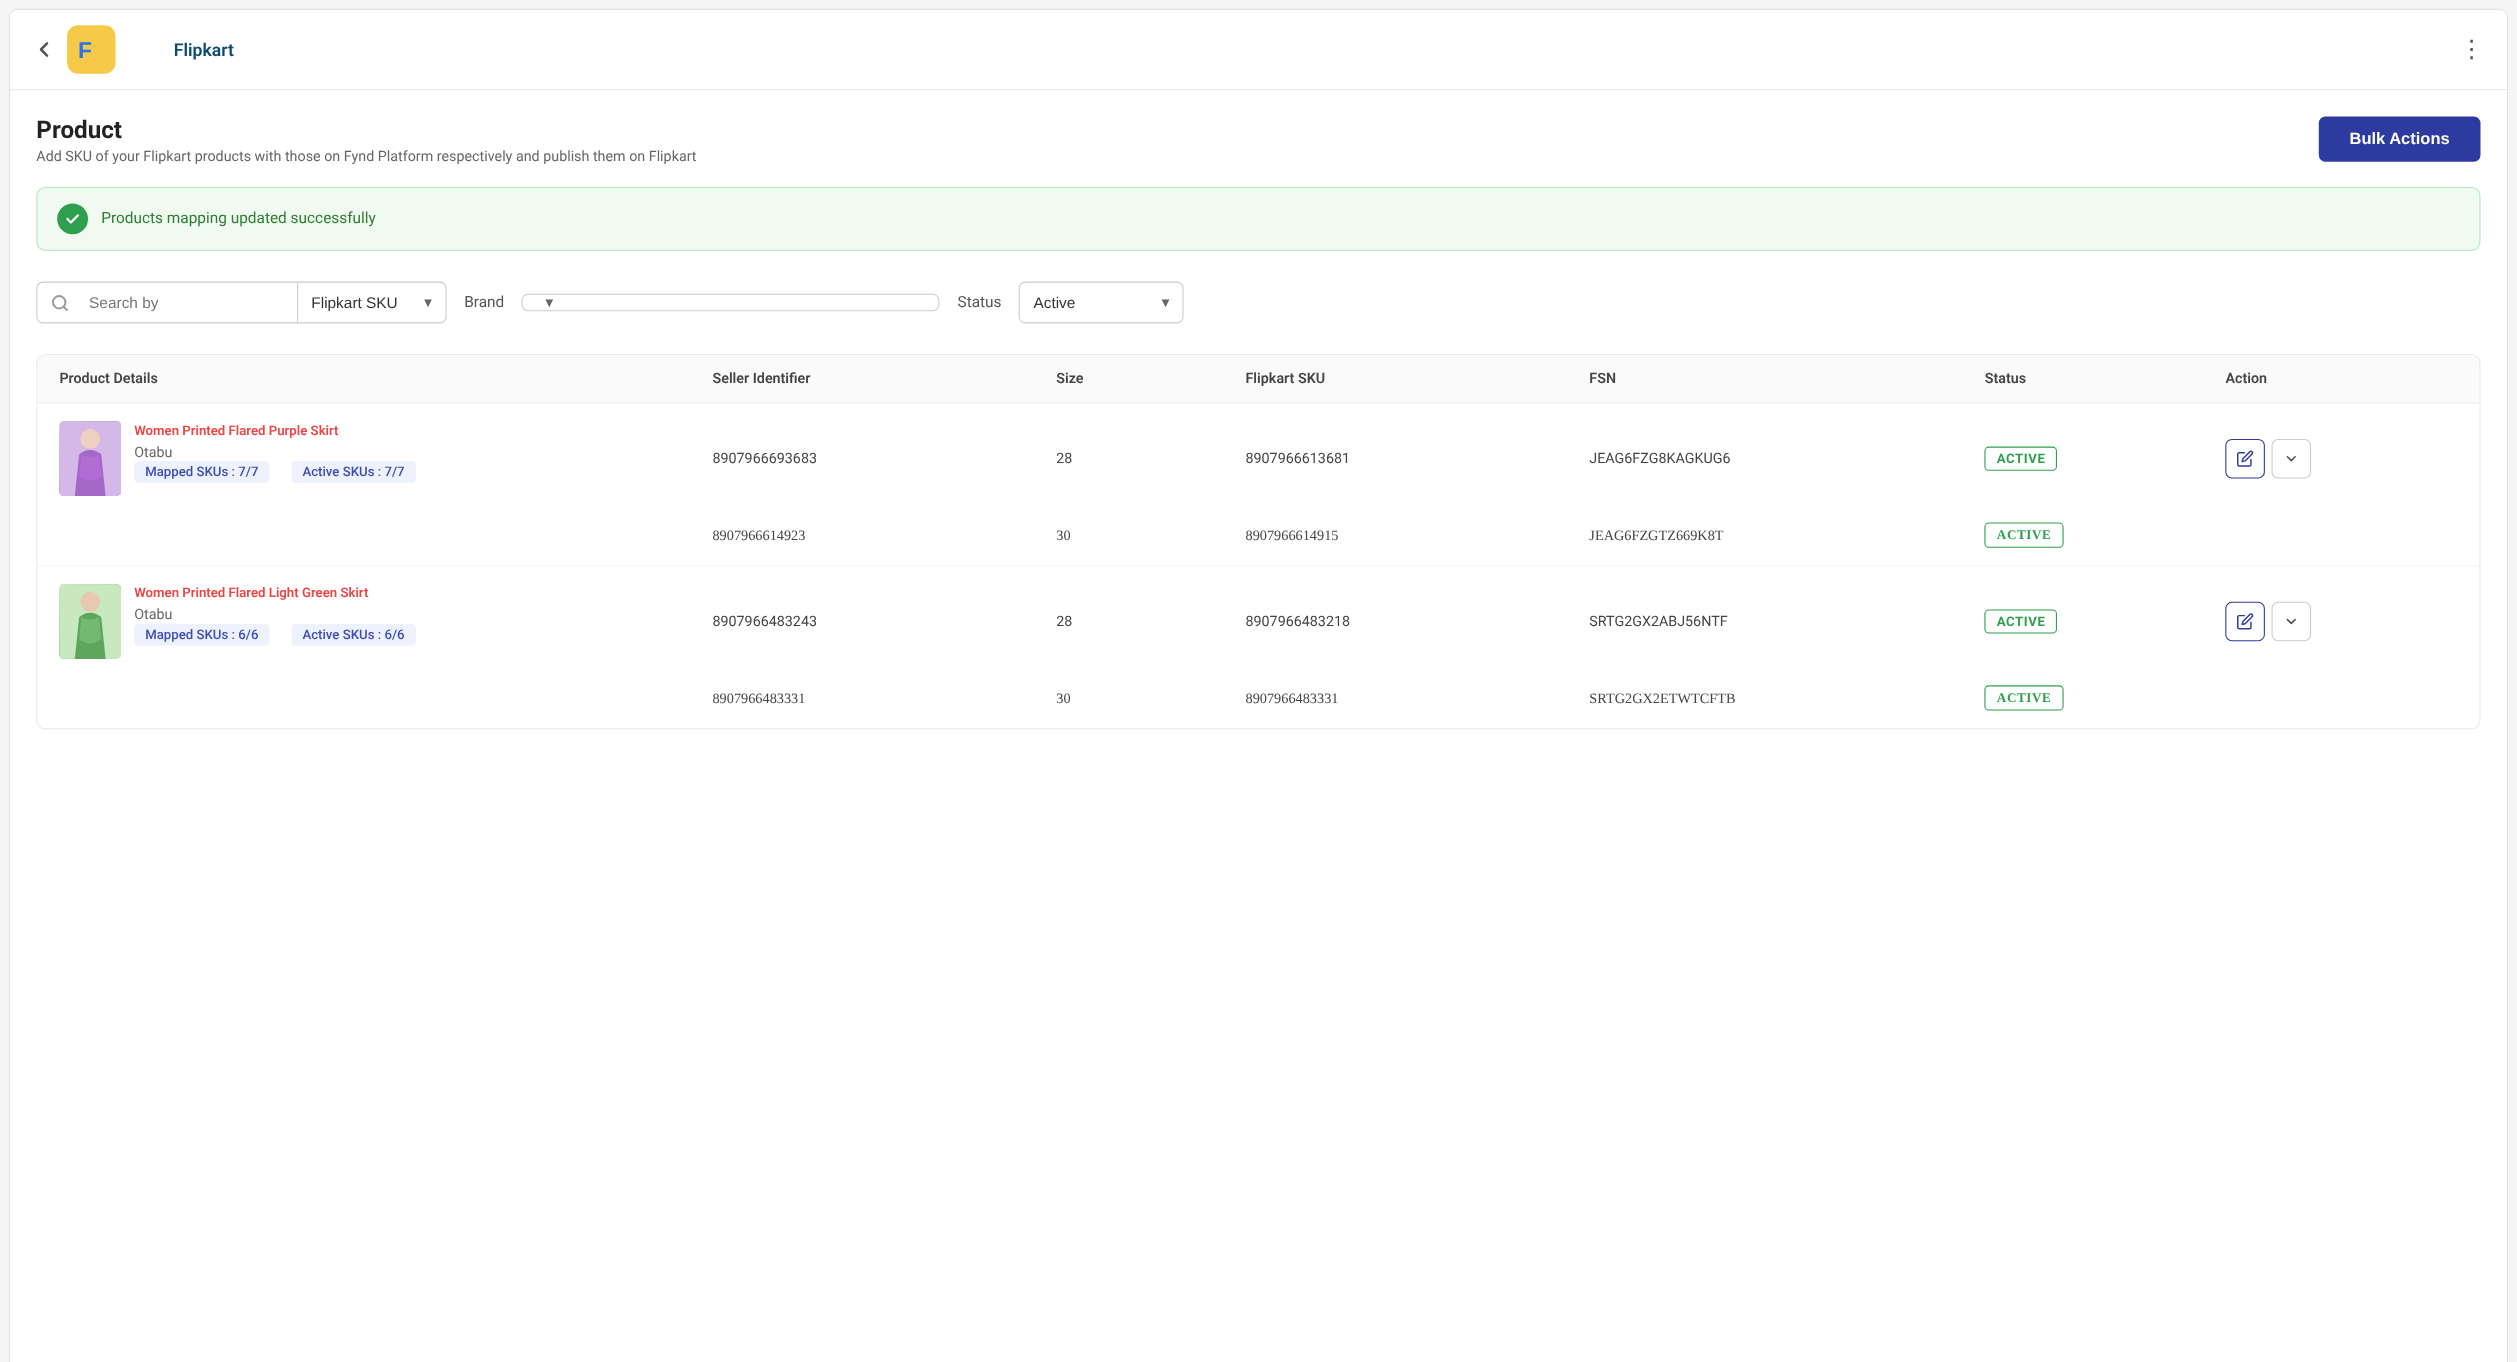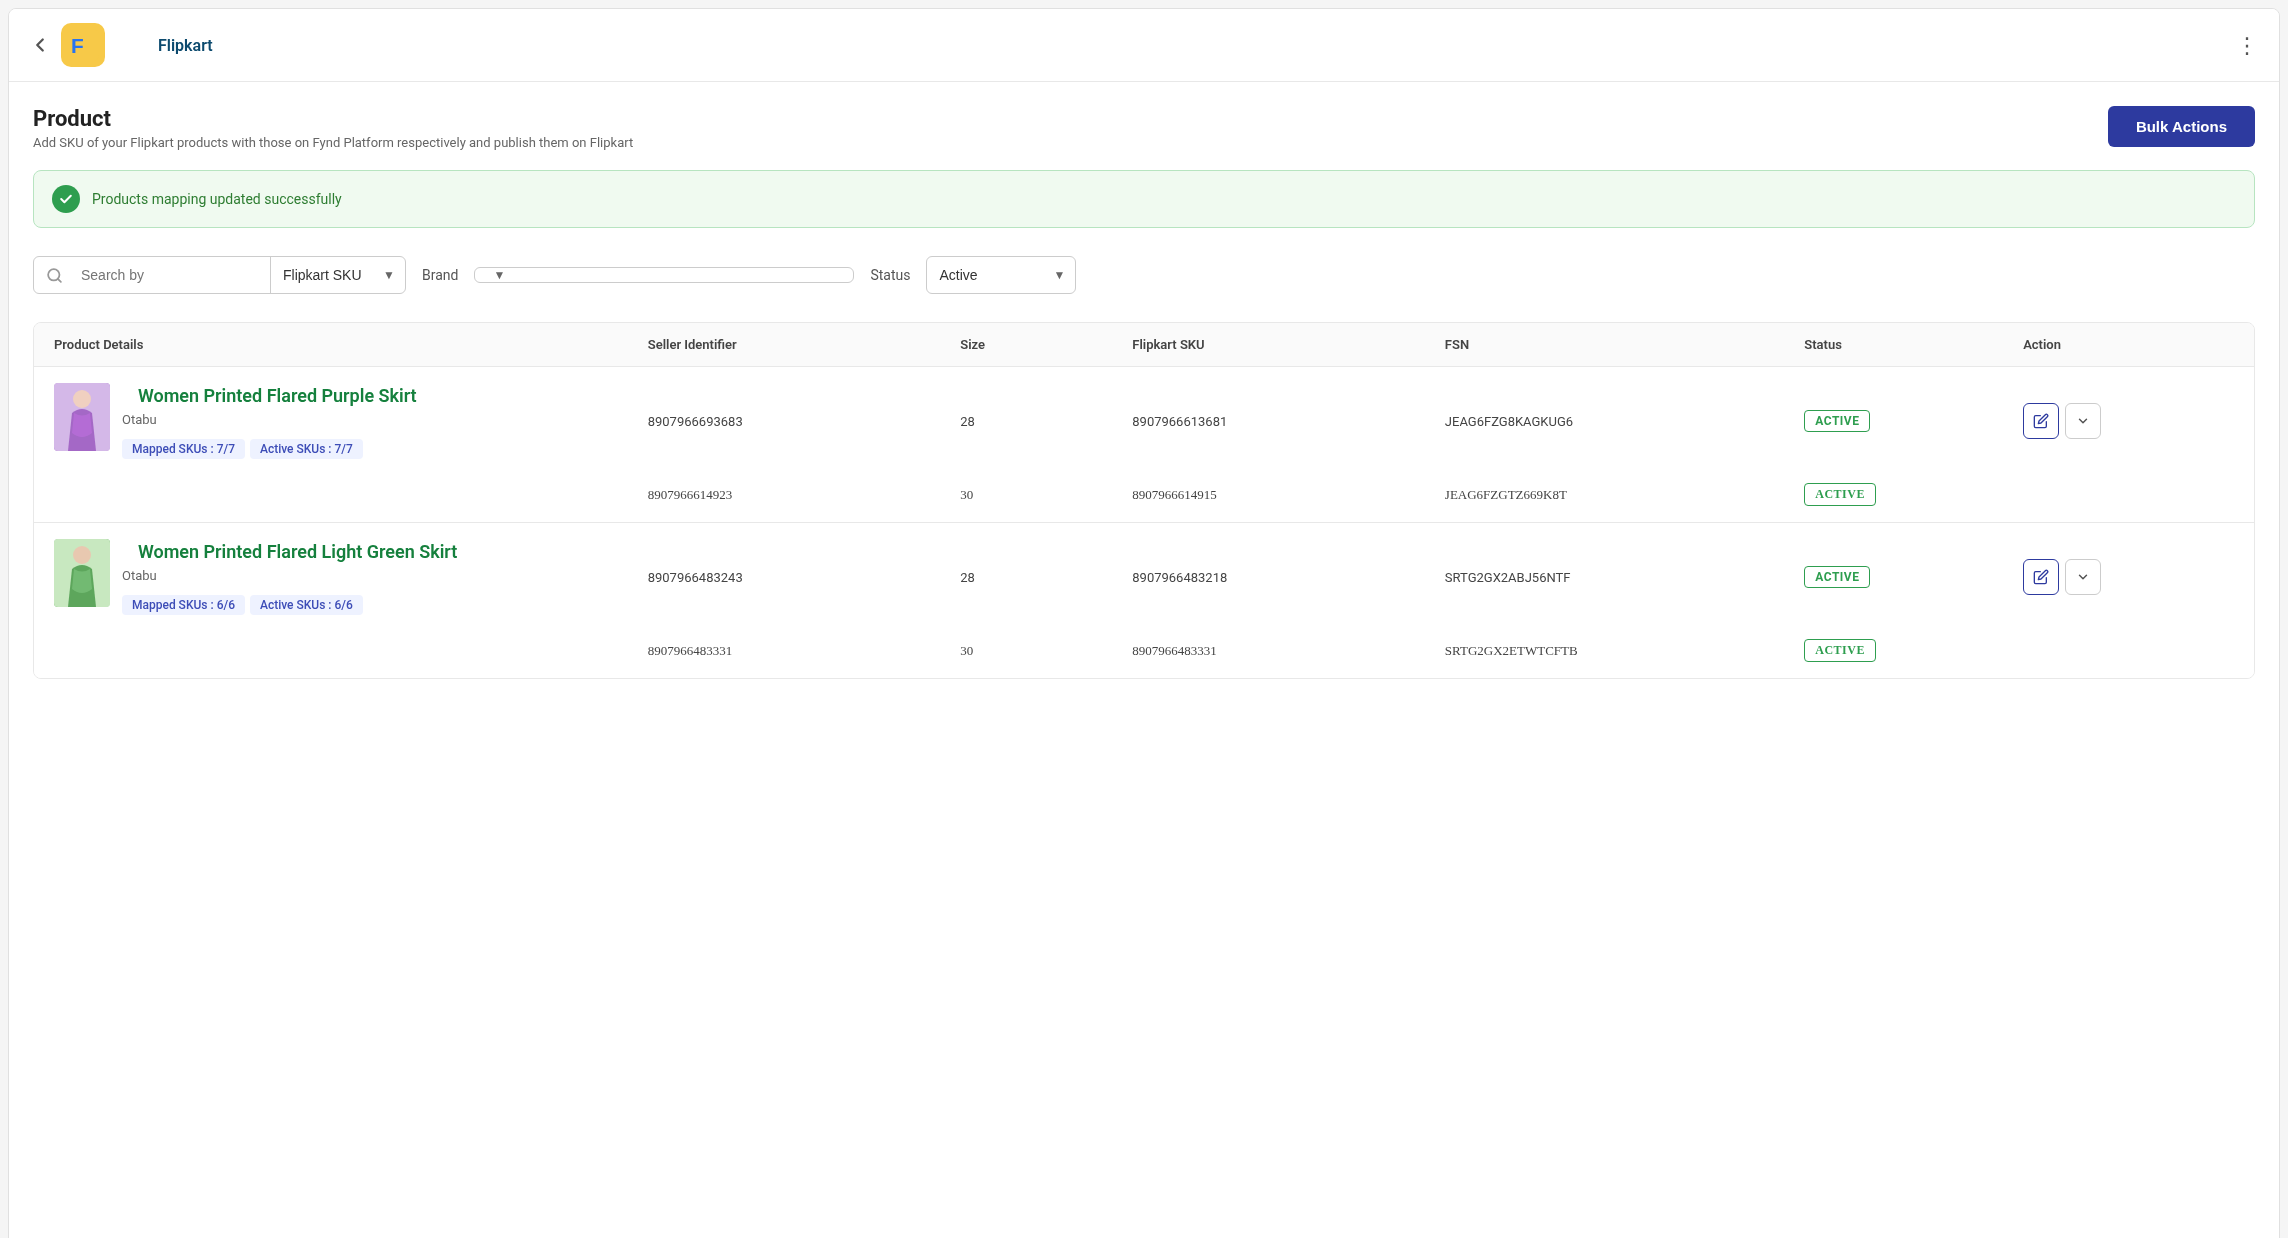--- a/index.html
+++ b/index.html
@@ -233,35 +233,34 @@
       flex-shrink: 0;
       overflow: hidden;
     }
     .product-img-purple {
       background: linear-gradient(135deg, #c9a8e0 0%, #a06fc8 50%, #c9a8e0 100%);
     }
     .product-img-green {
       background: linear-gradient(135deg, #b0d4b0 0%, #5aaa5a 50%, #c8e8c8 100%);
     }
     .product-name {
-      font-size: 18px;
+      font-size: 12px;
       font-weight: 600;
-      color: #15803d;
+      color: #ef4444;
       line-height: 1.4;
-      margin-left: 16px;
     }
     .product-brand {
       font-size: 13px;
       color: #666;
       margin-top: 4px;
     }
     .product-badges {
       display: flex;
-      gap: 5px;
-      margin-top: 12px;
+      gap: 20px;
+      margin-top: 0;
       flex-wrap: wrap;
     }
     .badge {
       background: #eef2ff;
       color: #3d4db7;
       border-radius: 4px;
       padding: 3px 10px;
       font-size: 12px;
       font-weight: 500;
     }

